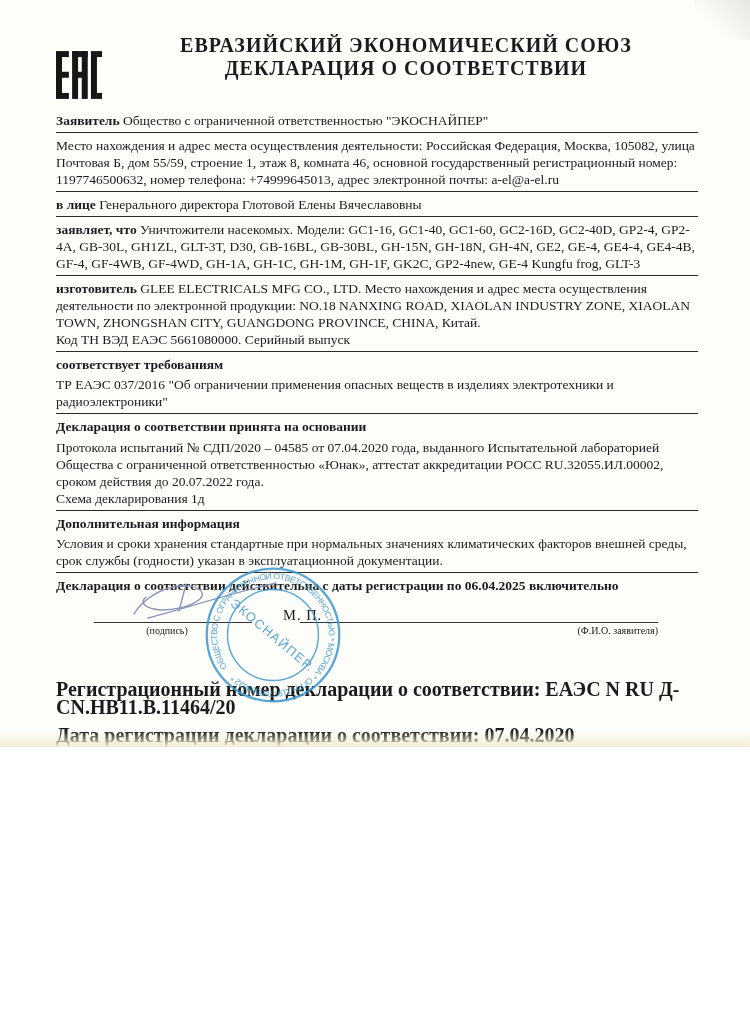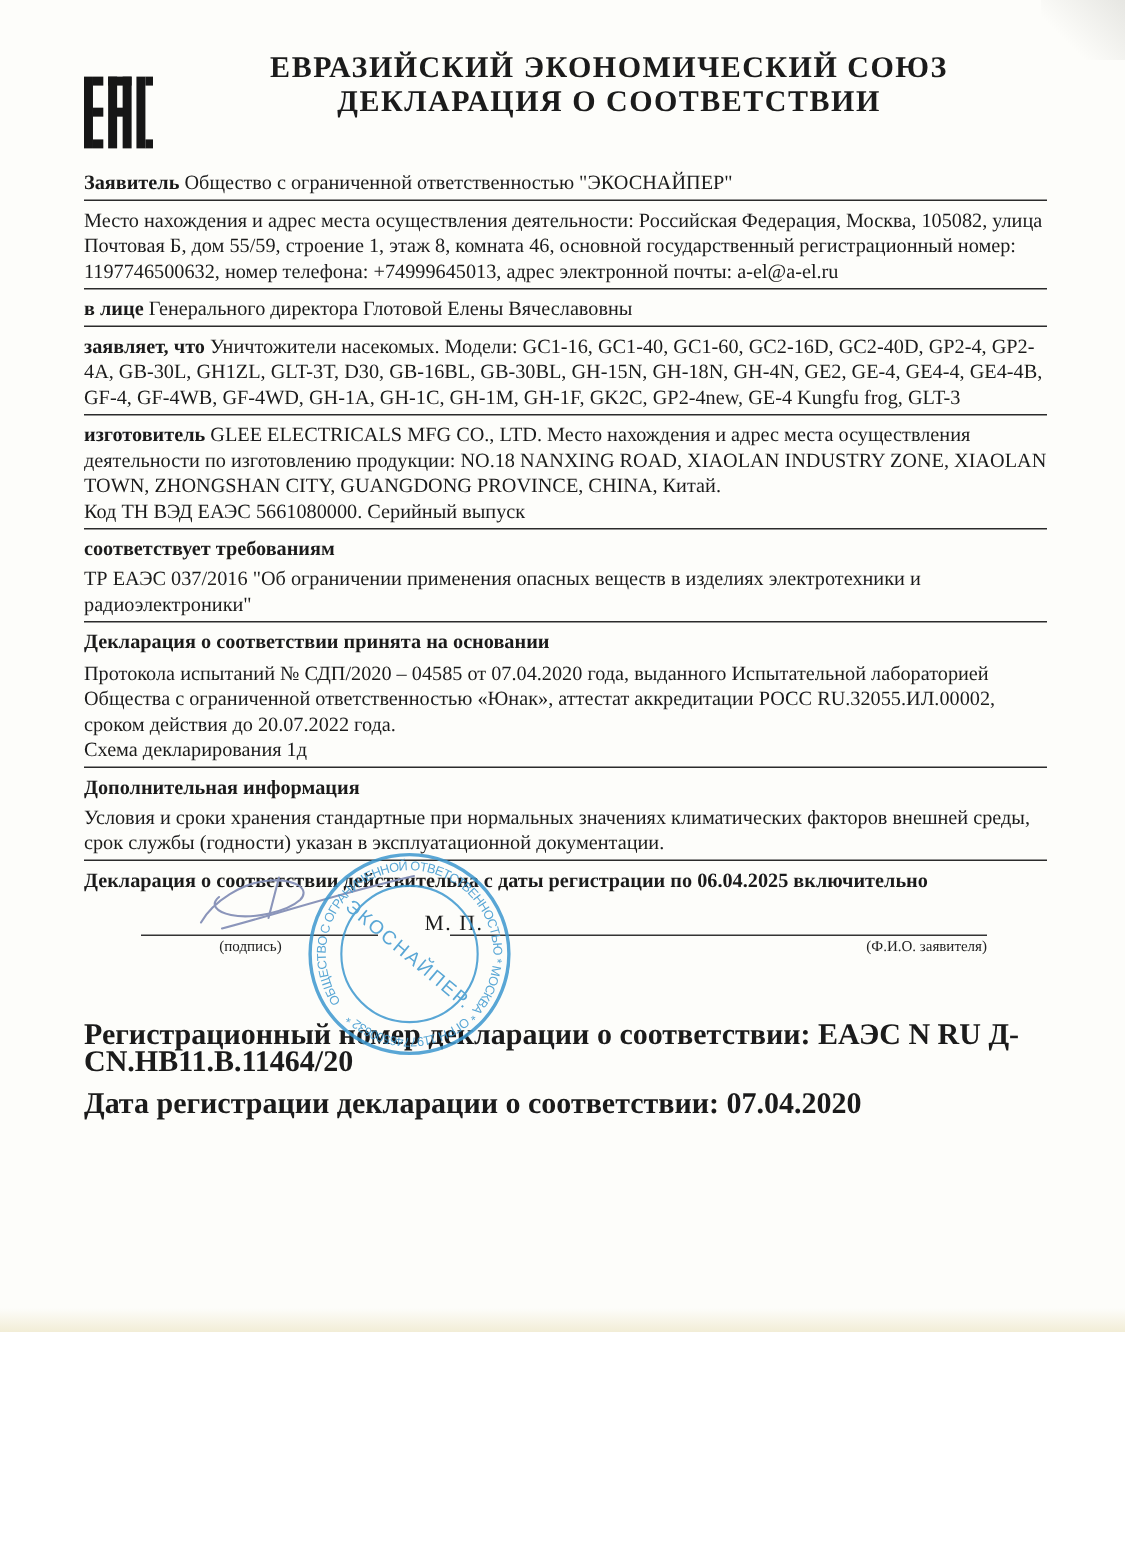--- a/index.html
+++ b/index.html
@@ -1,18 +1,18 @@
 <!DOCTYPE html>
 <html><head>
 <meta charset="utf-8">
 <style>
   html,body{margin:0;padding:0;background:#ffffff;}
   .page{
     position:relative;
-    width:750px;height:888px;
+    width:750px;height:747px;
     background:#fdfdfa;
     font-family:"Liberation Serif","DejaVu Serif",serif;
     color:#1b1b1b;
     overflow:hidden;
     box-sizing:border-box;
     padding:28px 52px 0 56px;
   }
   
   .scan-corner-tr{position:absolute;top:0;right:0;width:56px;height:40px;
     background:linear-gradient(225deg,#e6e6e2 0%,rgba(230,230,226,0) 70%);}
@@ -95,21 +95,21 @@
 
   <div class="sec pt ruled pb">
     <p><span class="b">в лице</span> <span>Генерального директора Глотовой Елены Вячеславовны</span></p>
   </div>
 
   <div class="sec pt ruled pb">
     <p><span class="b">заявляет, что</span> <span>Уничтожители насекомых.  Модели: GC1-16, GC1-40, GC1-60, GC2-16D, GC2-40D, GP2-4, GP2-4A, GB-30L, GH1ZL, GLT-3T, D30, GB-16BL, GB-30BL, GH-15N, GH-18N, GH-4N, GE2, GE-4, GE4-4, GE4-4B, GF-4, GF-4WB, GF-4WD, GH-1A, GH-1C, GH-1M, GH-1F, GK2C, GP2-4new, GE-4 Kungfu frog, GLT-3</span></p>
   </div>
 
   <div class="sec pt ruled pb">
-    <p><span class="b">изготовитель</span> <span>GLEE ELECTRICALS MFG CO., LTD. Место нахождения и адрес места осуществления деятельности по изготовлению продукции: NO.18 NANXING ROAD, XIAOLAN INDUSTRY ZONE, XIAOLAN TOWN, ZHONGSHAN CITY, GUANGDONG PROVINCE, CHINA, Китай.</span></p>
+    <p><span class="b">изготовитель</span> <span>GLEE ELECTRICALS MFG CO., LTD. Место нахождения и адрес места осуществления деятельности по электронной продукции: NO.18 NANXING ROAD, XIAOLAN INDUSTRY ZONE, XIAOLAN TOWN, ZHONGSHAN CITY, GUANGDONG PROVINCE, CHINA, Китай.</span></p>
     <p>Код ТН ВЭД ЕАЭС 5661080000. Серийный выпуск</p>
   </div>
 
   <div class="sec pt ruled pb">
     <p class="b">соответствует требованиям</p>
     <p style="padding-top:3px">ТР ЕАЭС 037/2016 "Об ограничении применения опасных веществ в изделиях электротехники и радиоэлектроники"</p>
   </div>
 
   <div class="sec pt ruled pb">
     <p class="b">Декларация о соответствии принята на основании</p>

